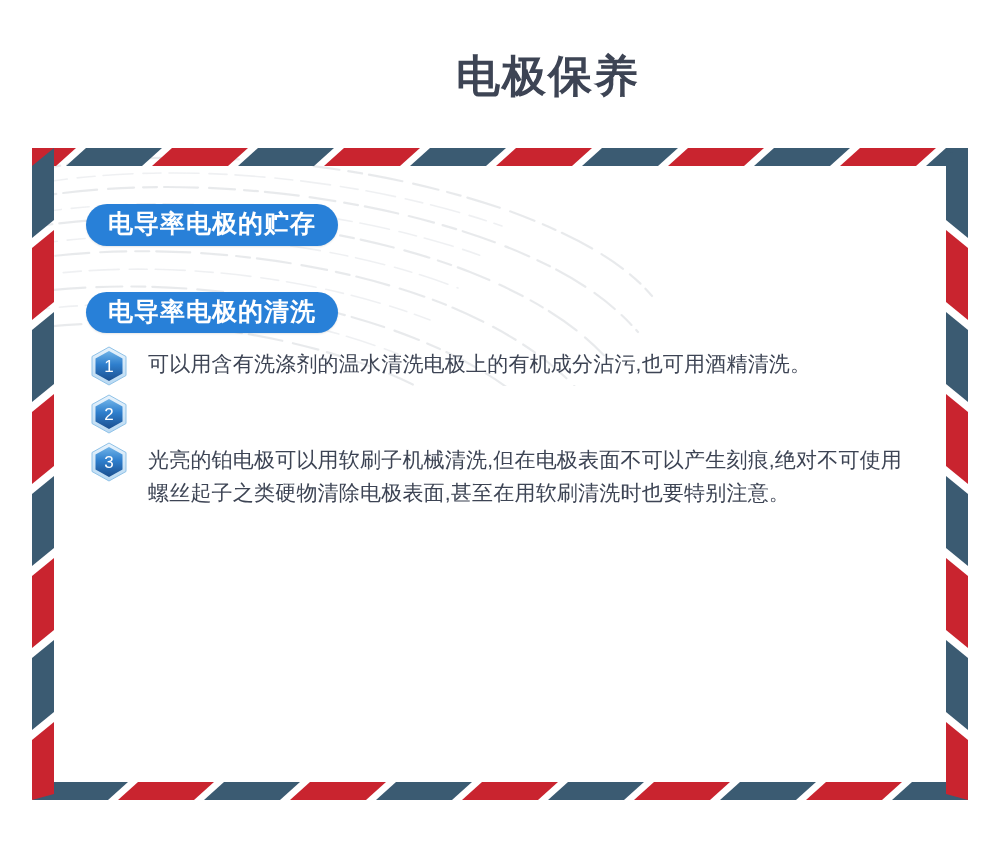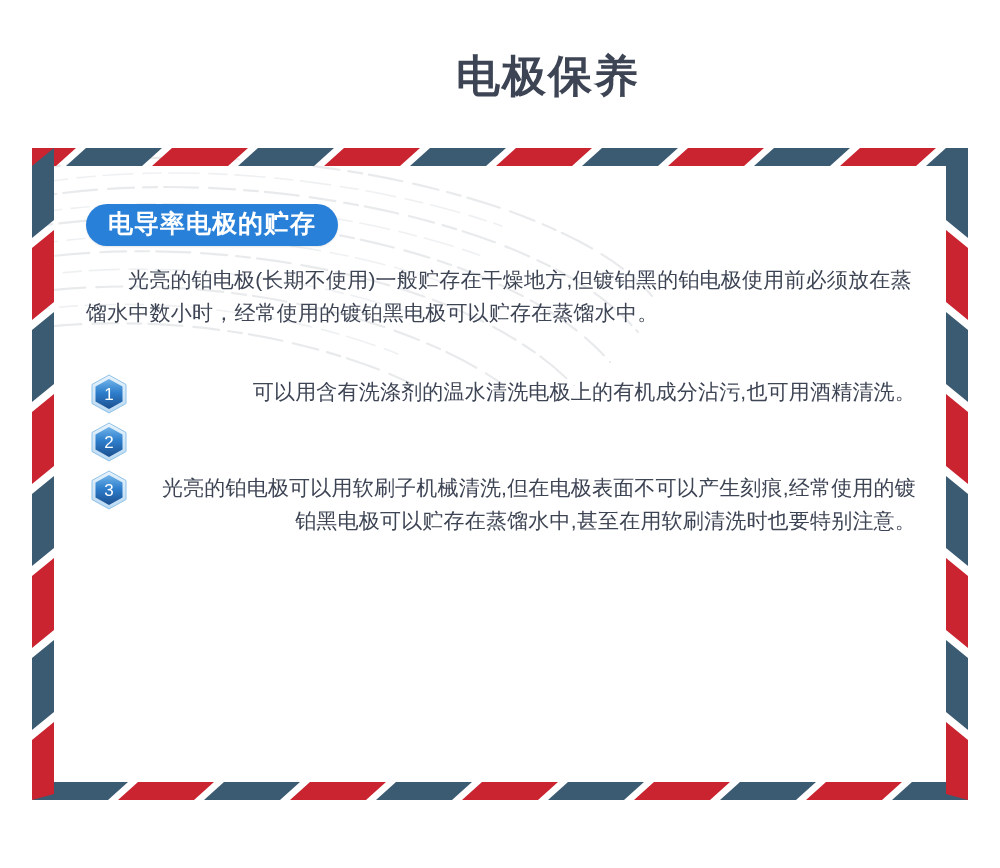--- a/index.html
+++ b/index.html
@@ -112,21 +112,20 @@
     margin-top: 14px;
     min-height: 34px;
   }
 
   .list-item-text {
     font-size: 21px;
     line-height: 33px;
     color: #3d4454;
     letter-spacing: 0.2px;
     display: block;
-    text-align: right;
   }
 
   .hex-marker {
     position: absolute;
     left: 4px;
     top: -1px;
     width: 38px;
     height: 40px;
   }
   .hex-marker svg { display: block; }
@@ -209,24 +208,24 @@
         <polygon points="914,410 936,428 936,500 914,482" fill="#c9242f"></polygon>
         <polygon points="914,492 936,510 936,582 914,564" fill="#3b5b72"></polygon>
         <polygon points="914,574 936,592 936,652 914,646" fill="#c9242f"></polygon>
       </g>
     </svg>
 
     <div class="content">
 
       <div class="section">
         <span class="badge">电导率电极的贮存</span>
-        <p class="para">光亮的铂电极(长期不使用)一般贮存在干燥地方,但镀铂黑的铂电极使用前必须放在蒸馏水中数小时，经常使用的镀铂黑电极可以贮存在蒸馏水中。</p>
       </div>
 
       <div class="section">
+        <span class="badge">电导率电极的清洗</span>
 
         <ul class="list">
 
           <li class="list-item">
             <span class="hex-marker">
               <svg width="38" height="40" viewBox="0 0 38 40">
                 <defs>
                   <linearGradient id="hexOuter1" x1="0" y1="0" x2="0" y2="1">
                     <stop offset="0%" stop-color="#e8f3fc"></stop>
                     <stop offset="100%" stop-color="#b9d9f2"></stop>
@@ -278,21 +277,21 @@
                     <stop offset="0%" stop-color="#6fb3e8"></stop>
                     <stop offset="45%" stop-color="#2f7fcd"></stop>
                     <stop offset="100%" stop-color="#1b4f8f"></stop>
                   </linearGradient>
                 </defs>
                 <polygon points="19,1 36,10.5 36,29.5 19,39 2,29.5 2,10.5" fill="url(#hexOuter3)" stroke="#8fc2e8" stroke-width="1"></polygon>
                 <polygon points="19,5 32.5,12.6 32.5,27.4 19,35 5.5,27.4 5.5,12.6" fill="url(#hexInner3)"></polygon>
                 <text x="19" y="26" text-anchor="middle" font-family="Liberation Sans, sans-serif" font-size="17" fill="#ffffff">3</text>
               </svg>
             </span>
-            <span class="list-item-text">光亮的铂电极可以用软刷子机械清洗,但在电极表面不可以产生刻痕,经常使用的镀铂黑电极可以贮存在蒸馏水中,甚至在用软刷清洗时也要特别注意。</span>
+            <span class="list-item-text">光亮的铂电极可以用软刷子机械清洗,但在电极表面不可以产生刻痕,绝对不可使用螺丝起子之类硬物清除电极表面,甚至在用软刷清洗时也要特别注意。</span>
           </li>
 
         </ul>
       </div>
 
     </div>
   </div>
 </div>
 
 </body></html>

